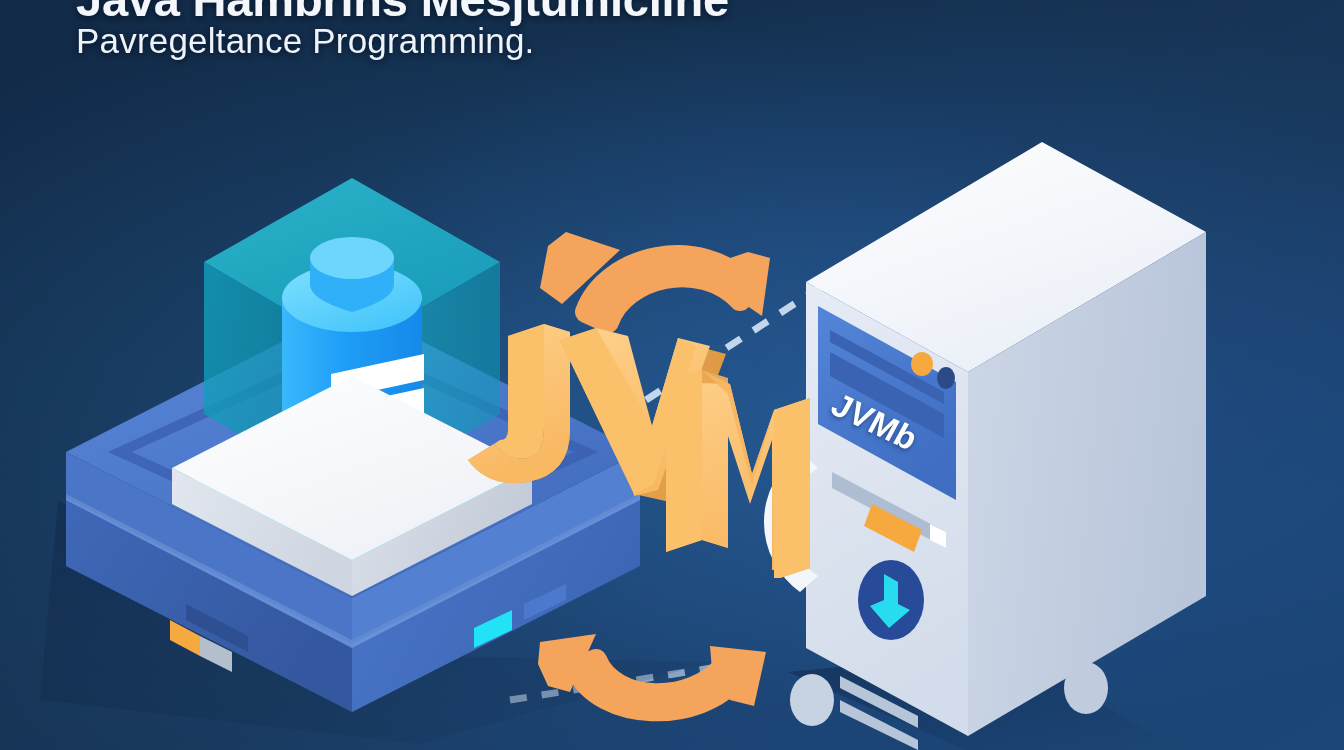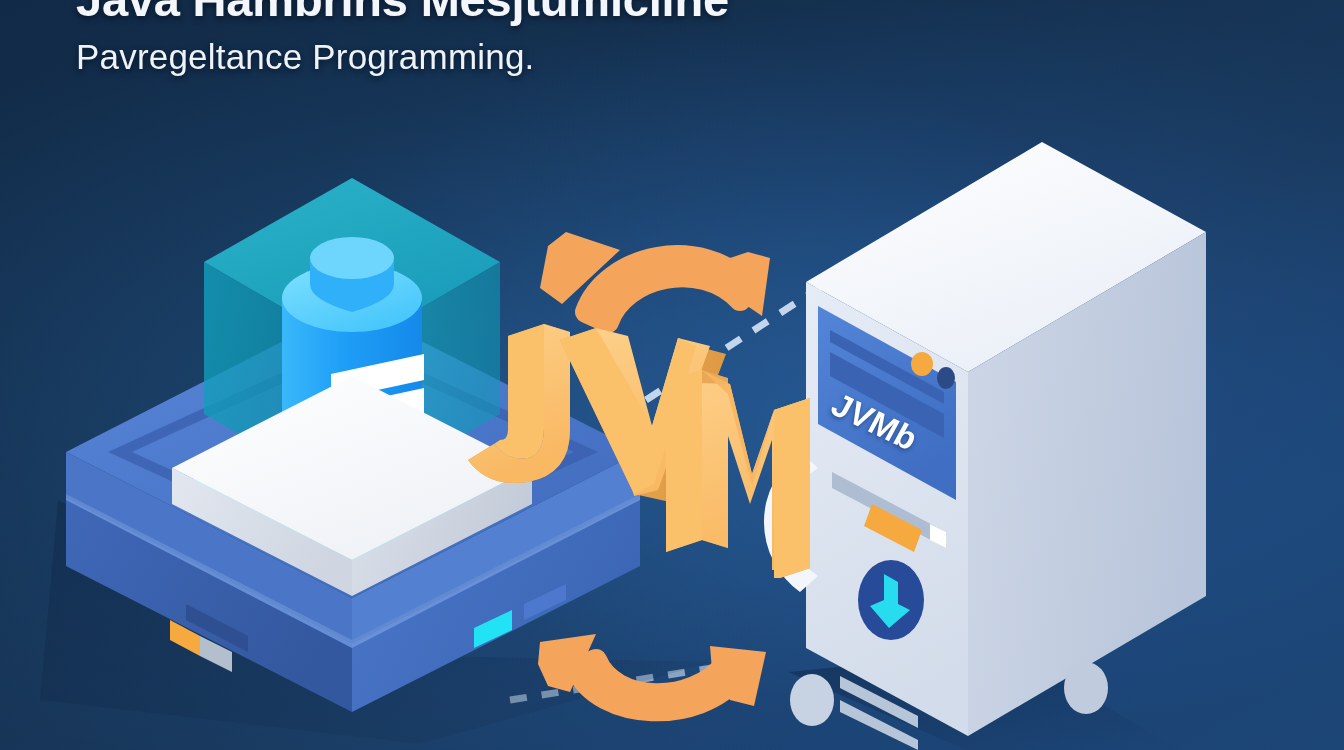--- a/index.html
+++ b/index.html
@@ -22,21 +22,21 @@
   .headline-wrap {
     position:absolute; left:76px; top:-24px;
     z-index:40; pointer-events:none;
   }
   .headline-1 {
     font-size:47px; font-weight:700; letter-spacing:-0.2px;
     color:#f3f6fb; line-height:1.0; white-space:nowrap;
     text-shadow:0 2px 6px rgba(3,14,30,0.85), 0 0 1px rgba(255,255,255,0.4);
   }
   .headline-2 {
-    margin-top:16px;
+    margin-top:0;
     font-size:35px; font-weight:400; letter-spacing:0.2px;
     color:#eef3f9; line-height:1.0; white-space:nowrap;
     text-shadow:0 2px 6px rgba(3,14,30,0.8);
   }
 
   
   .layer { position:absolute; left:0; top:0; width:1344px; height:750px; }
 
   
   #jvm-word {

